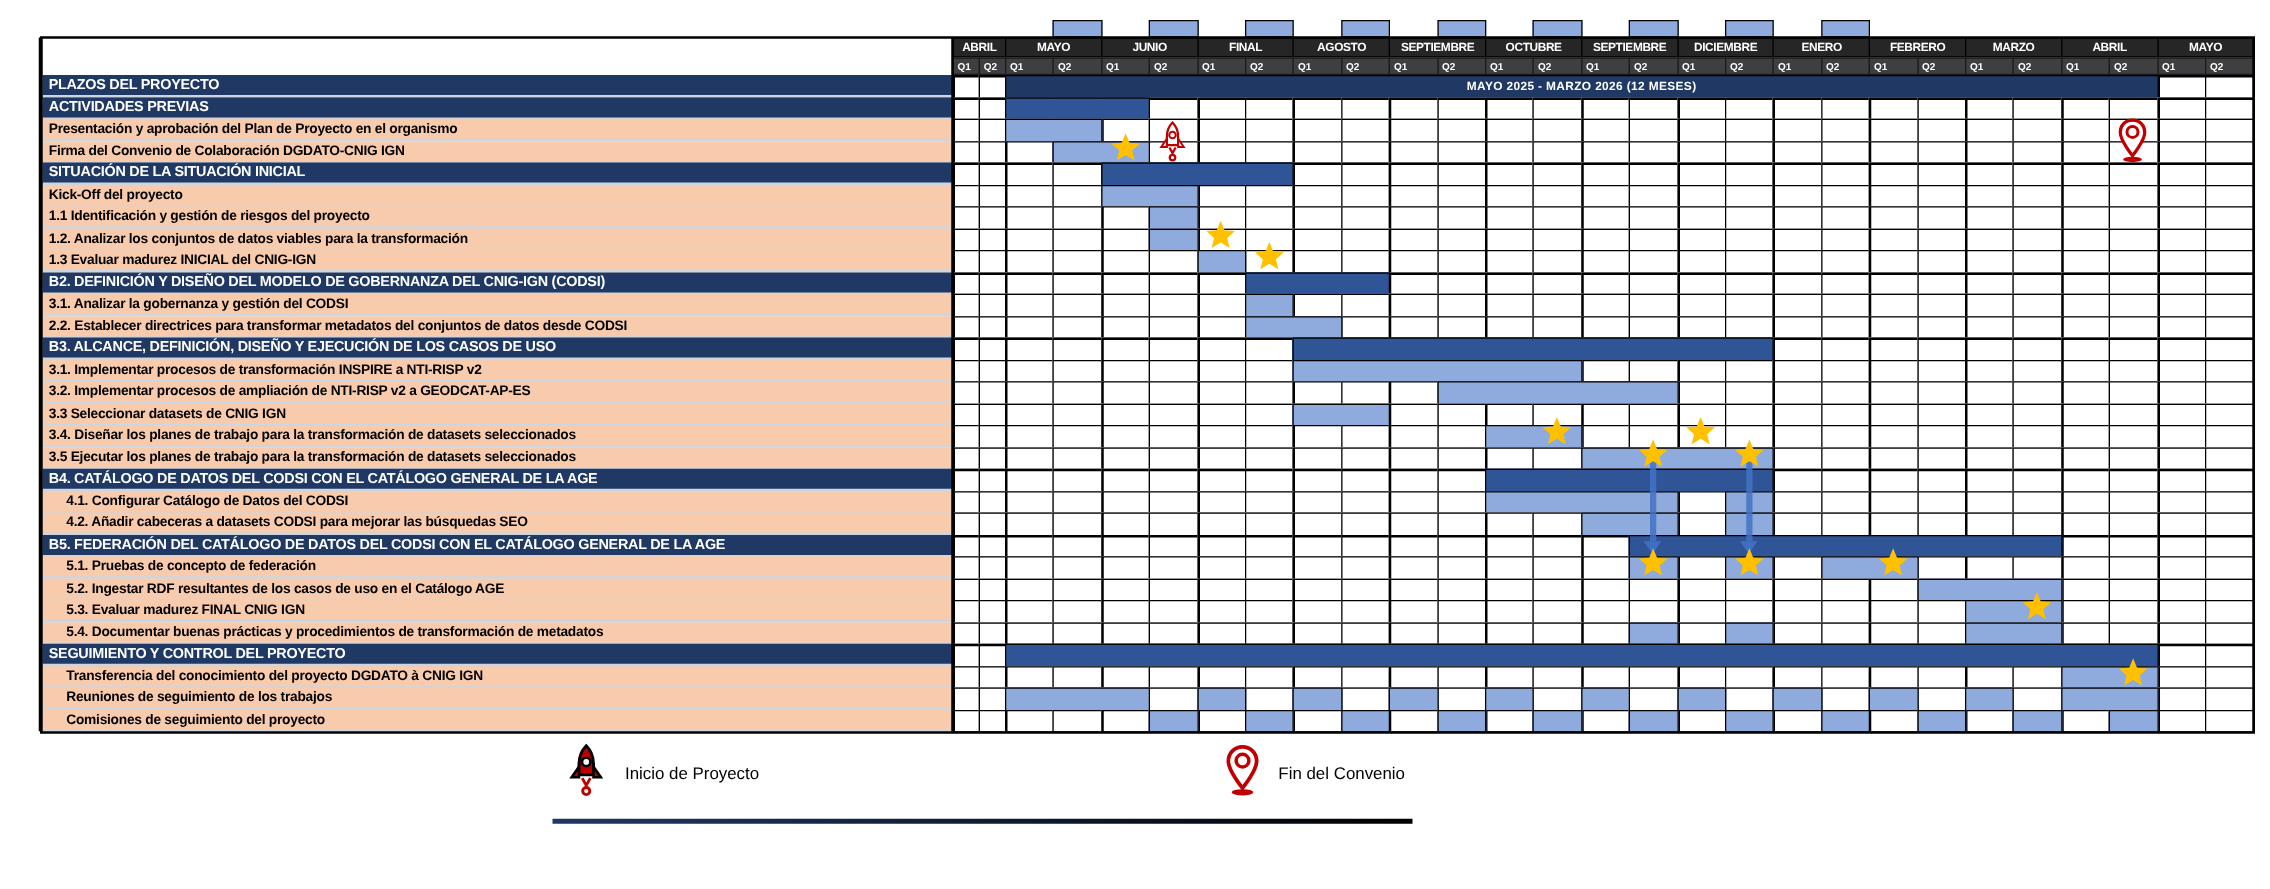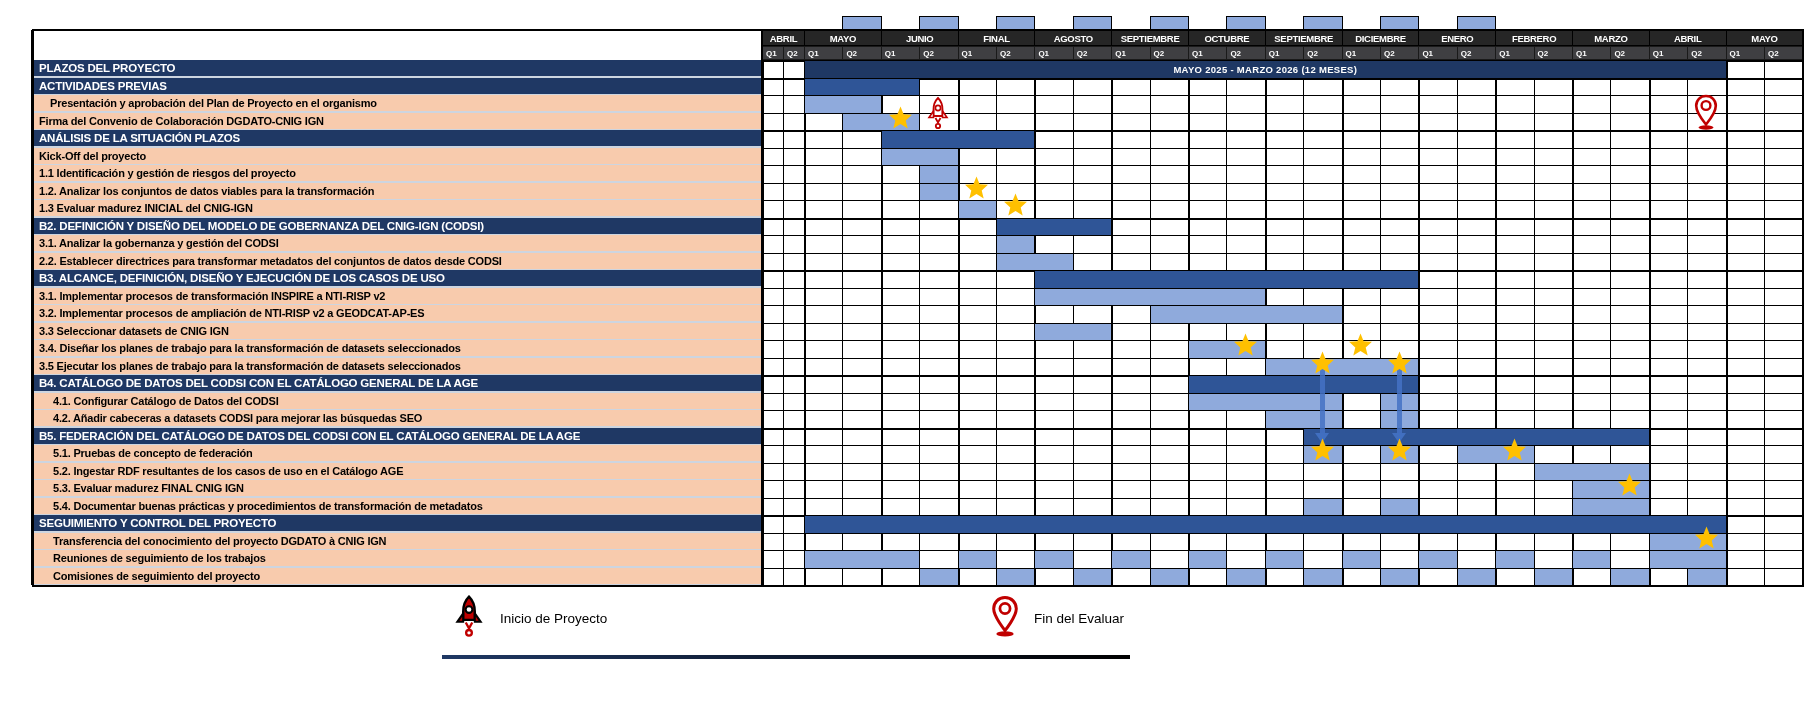--- a/index.html
+++ b/index.html
@@ -142,21 +142,21 @@
       <div class="abs cell" style="left: 1456.8px; top: 77.5px; width: 39.4px; height: 18.5px; border-top-width: 2px;"></div>
       <div class="abs cell" style="left: 1495.2px; top: 77.5px; width: 39.4px; height: 18.5px; border-left-width: 2px; border-top-width: 2px;"></div>
       <div class="abs cell" style="left: 1533.6px; top: 77.5px; width: 39.4px; height: 18.5px; border-top-width: 2px;"></div>
       <div class="abs cell" style="left: 1572px; top: 77.5px; width: 39.4px; height: 18.5px; border-left-width: 2px; border-top-width: 2px;"></div>
       <div class="abs cell" style="left: 1610.4px; top: 77.5px; width: 39.4px; height: 18.5px; border-top-width: 2px;"></div>
       <div class="abs cell" style="left: 1648.8px; top: 77.5px; width: 39.4px; height: 18.5px; border-left-width: 2px; border-top-width: 2px;"></div>
       <div class="abs cell" style="left: 1687.2px; top: 77.5px; width: 39.4px; height: 18.5px; border-top-width: 2px;"></div>
       <div class="abs cell" style="left: 1725.6px; top: 77.5px; width: 39.4px; height: 18.5px; border-left-width: 2px; border-top-width: 2px;"></div>
       <div class="abs cell" style="left: 1764px; top: 77.5px; width: 39.4px; height: 18.5px; border-top-width: 2px;"></div>
       <div class="abs fill" style="left: 804px; top: 77.5px; width: 116.2px; height: 18.5px; background: rgb(47, 85, 151);"></div>
-      <div class="abs rowlabel activity" style="left: 34px; top: 95px; width: 728px; height: 18px; padding-left: 16px;">Presentación y aprobación del Plan de Proyecto en el organismo</div>
+      <div class="abs rowlabel activity" style="left: 34px; top: 95px; width: 728px; height: 18px; padding-left: 5px;">Presentación y aprobación del Plan de Proyecto en el organismo</div>
       <div class="abs cell" style="left: 762px; top: 95px; width: 22px; height: 18.5px; border-left-width: 2px;"></div>
       <div class="abs cell" style="left: 783px; top: 95px; width: 22px; height: 18.5px;"></div>
       <div class="abs cell" style="left: 804px; top: 95px; width: 39.4px; height: 18.5px; border-left-width: 2px;"></div>
       <div class="abs cell" style="left: 842.4px; top: 95px; width: 39.4px; height: 18.5px;"></div>
       <div class="abs cell" style="left: 880.8px; top: 95px; width: 39.4px; height: 18.5px; border-left-width: 2px;"></div>
       <div class="abs cell" style="left: 919.2px; top: 95px; width: 39.4px; height: 18.5px;"></div>
       <div class="abs cell" style="left: 957.6px; top: 95px; width: 39.4px; height: 18.5px; border-left-width: 2px;"></div>
       <div class="abs cell" style="left: 996px; top: 95px; width: 39.4px; height: 18.5px;"></div>
       <div class="abs cell" style="left: 1034.4px; top: 95px; width: 39.4px; height: 18.5px; border-left-width: 2px;"></div>
       <div class="abs cell" style="left: 1072.8px; top: 95px; width: 39.4px; height: 18.5px;"></div>
@@ -202,21 +202,21 @@
       <div class="abs cell" style="left: 1456.8px; top: 112.5px; width: 39.4px; height: 18.5px;"></div>
       <div class="abs cell" style="left: 1495.2px; top: 112.5px; width: 39.4px; height: 18.5px; border-left-width: 2px;"></div>
       <div class="abs cell" style="left: 1533.6px; top: 112.5px; width: 39.4px; height: 18.5px;"></div>
       <div class="abs cell" style="left: 1572px; top: 112.5px; width: 39.4px; height: 18.5px; border-left-width: 2px;"></div>
       <div class="abs cell" style="left: 1610.4px; top: 112.5px; width: 39.4px; height: 18.5px;"></div>
       <div class="abs cell" style="left: 1648.8px; top: 112.5px; width: 39.4px; height: 18.5px; border-left-width: 2px;"></div>
       <div class="abs cell" style="left: 1687.2px; top: 112.5px; width: 39.4px; height: 18.5px;"></div>
       <div class="abs cell" style="left: 1725.6px; top: 112.5px; width: 39.4px; height: 18.5px; border-left-width: 2px;"></div>
       <div class="abs cell" style="left: 1764px; top: 112.5px; width: 39.4px; height: 18.5px;"></div>
       <div class="abs fill" style="left: 842.4px; top: 112.5px; width: 77.8px; height: 18.5px; background: rgb(143, 170, 220);"></div>
-      <div class="abs rowlabel section" style="left: 34px; top: 130px; width: 728px; height: 18px; padding-left: 5px;">ANÁLISIS DE LA SITUACIÓN PLAZOS</div>
+      <div class="abs rowlabel section" style="left: 34px; top: 130px; width: 728px; height: 18px; padding-left: 5px;">SITUACIÓN DE LA SITUACIÓN INICIAL</div>
       <div class="abs cell" style="left: 762px; top: 130px; width: 22px; height: 18.5px; border-left-width: 2px; border-top-width: 2px;"></div>
       <div class="abs cell" style="left: 783px; top: 130px; width: 22px; height: 18.5px; border-top-width: 2px;"></div>
       <div class="abs cell" style="left: 804px; top: 130px; width: 39.4px; height: 18.5px; border-left-width: 2px; border-top-width: 2px;"></div>
       <div class="abs cell" style="left: 842.4px; top: 130px; width: 39.4px; height: 18.5px; border-top-width: 2px;"></div>
       <div class="abs cell" style="left: 880.8px; top: 130px; width: 39.4px; height: 18.5px; border-left-width: 2px; border-top-width: 2px;"></div>
       <div class="abs cell" style="left: 919.2px; top: 130px; width: 39.4px; height: 18.5px; border-top-width: 2px;"></div>
       <div class="abs cell" style="left: 957.6px; top: 130px; width: 39.4px; height: 18.5px; border-left-width: 2px; border-top-width: 2px;"></div>
       <div class="abs cell" style="left: 996px; top: 130px; width: 39.4px; height: 18.5px; border-top-width: 2px;"></div>
       <div class="abs cell" style="left: 1034.4px; top: 130px; width: 39.4px; height: 18.5px; border-left-width: 2px; border-top-width: 2px;"></div>
       <div class="abs cell" style="left: 1072.8px; top: 130px; width: 39.4px; height: 18.5px; border-top-width: 2px;"></div>
@@ -1109,17 +1109,17 @@
             <circle cx="13" cy="30" r="2.2" fill="none" stroke="#C00000" stroke-width="1.8"></circle>
           </svg></span>
       <span class="ltext">Inicio de Proyecto</span>
     </div>
     <div class="legend-item">
       <span class="licon"><svg width="30" height="42" viewBox="0 0 26 36">
             <ellipse cx="13" cy="33.5" rx="7.5" ry="2.2" fill="#C00000"></ellipse>
             <path d="M13 2 C7.2 2 3.2 6.4 3.2 11.8 C3.2 18.6 13 30.5 13 30.5 C13 30.5 22.8 18.6 22.8 11.8 C22.8 6.4 18.8 2 13 2 Z" fill="#fff" stroke="#C00000" stroke-width="2.6"></path>
             <circle cx="13" cy="11.5" r="4.4" fill="#fff" stroke="#C00000" stroke-width="2.4"></circle>
           </svg></span>
-      <span class="ltext">Fin del Evaluar</span>
+      <span class="ltext">Fin del Convenio</span>
     </div>
   </div>
   <div class="legend-line"></div>
 </div>
 
 </body></html>

